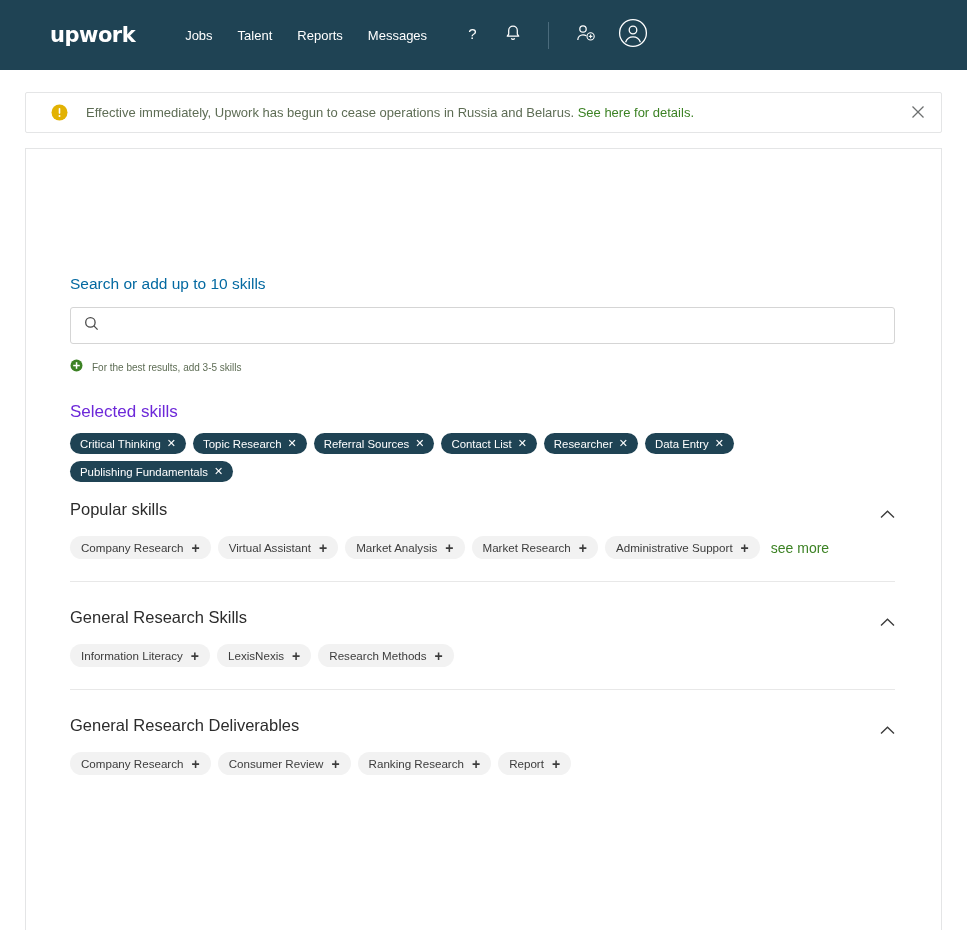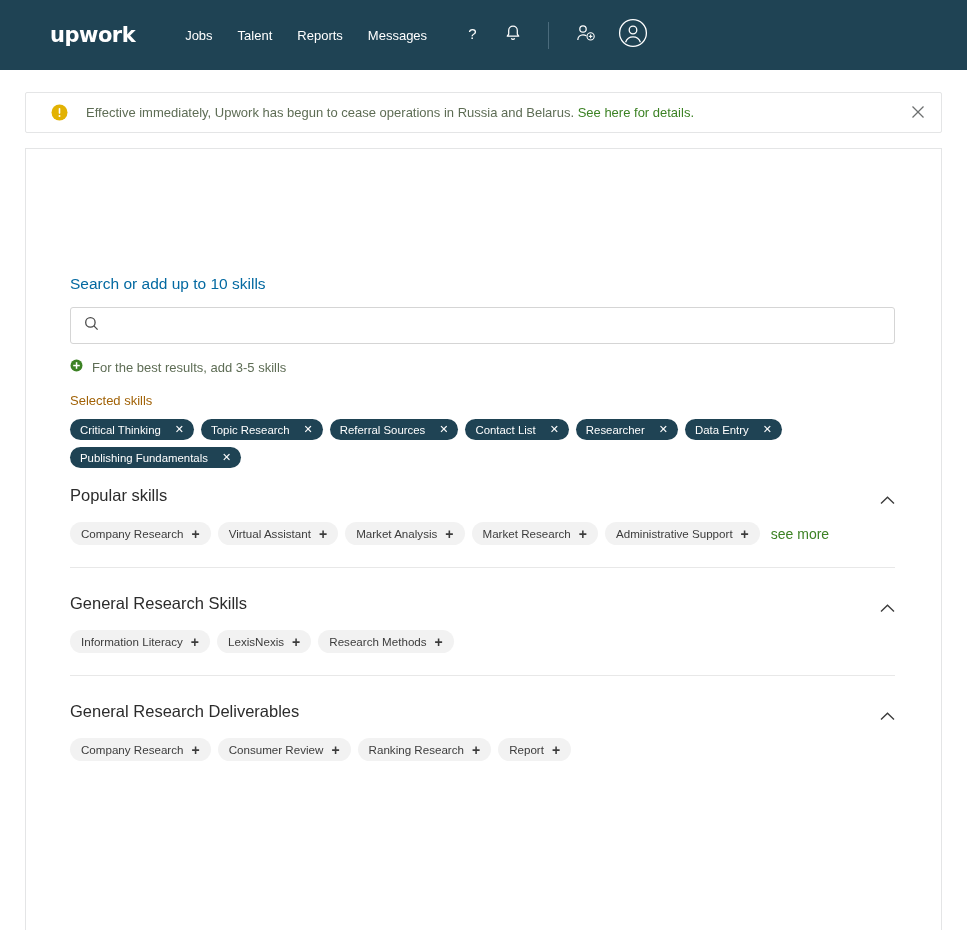--- a/index.html
+++ b/index.html
@@ -141,35 +141,35 @@
     margin-left: 9px;
     color: #2c2c2c;
     background: transparent;
   }
   .hint-row {
     margin-top: 14px;
     display: flex;
     align-items: center;
     gap: 9px;
   }
-  .hint-text { font-size: 13px; color: #5e6d55; }
-
-  .selected-label { margin-top: 17px; font-size: 13px; color: #a16207; }
+  .hint-text { font-size: 10px; color: #5e6d55; }
+
+  .selected-label { margin-top: 26px; font-size: 17px; color: #6d28d9; }
 
   .chip-row { display: flex; flex-wrap: wrap; gap: 7px; margin-top: 11px; }
   .chip-sel {
     background: #1f4354;
     color: #ffffff;
     border-radius: 14px;
     height: 21px;
     display: inline-flex;
     align-items: center;
     padding: 0 10px;
     font-size: 11.4px;
-    gap: 14px;
+    gap: 6px;
     cursor: pointer;
     white-space: nowrap;
   }
   .chip-sel .x { font-size: 11px; line-height: 1; }
 
   
   .section { padding: 26px 0 22px 0; }
   .section.bordered { border-top: 1px solid #e8e8e8; }
   .section-head {
     display: flex;

